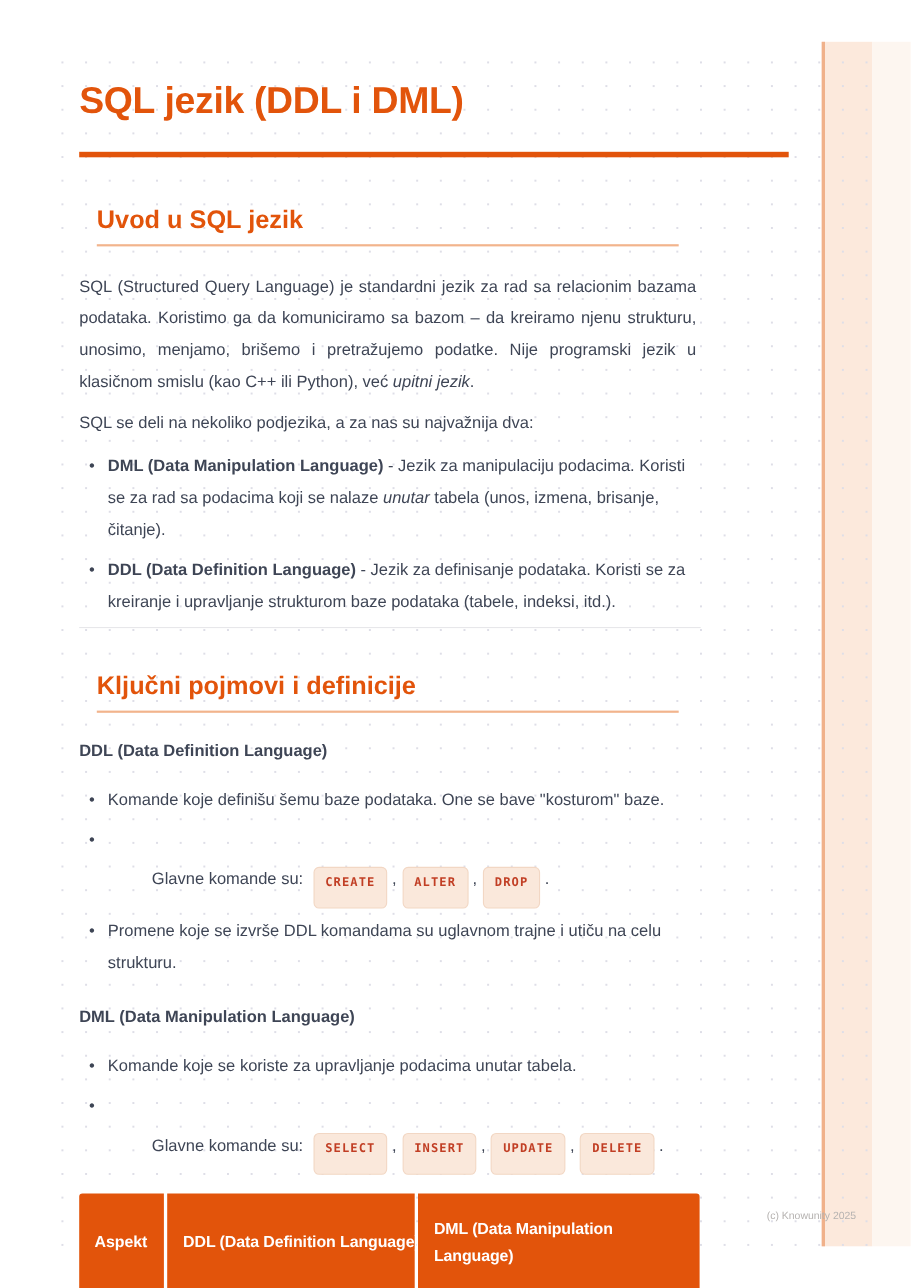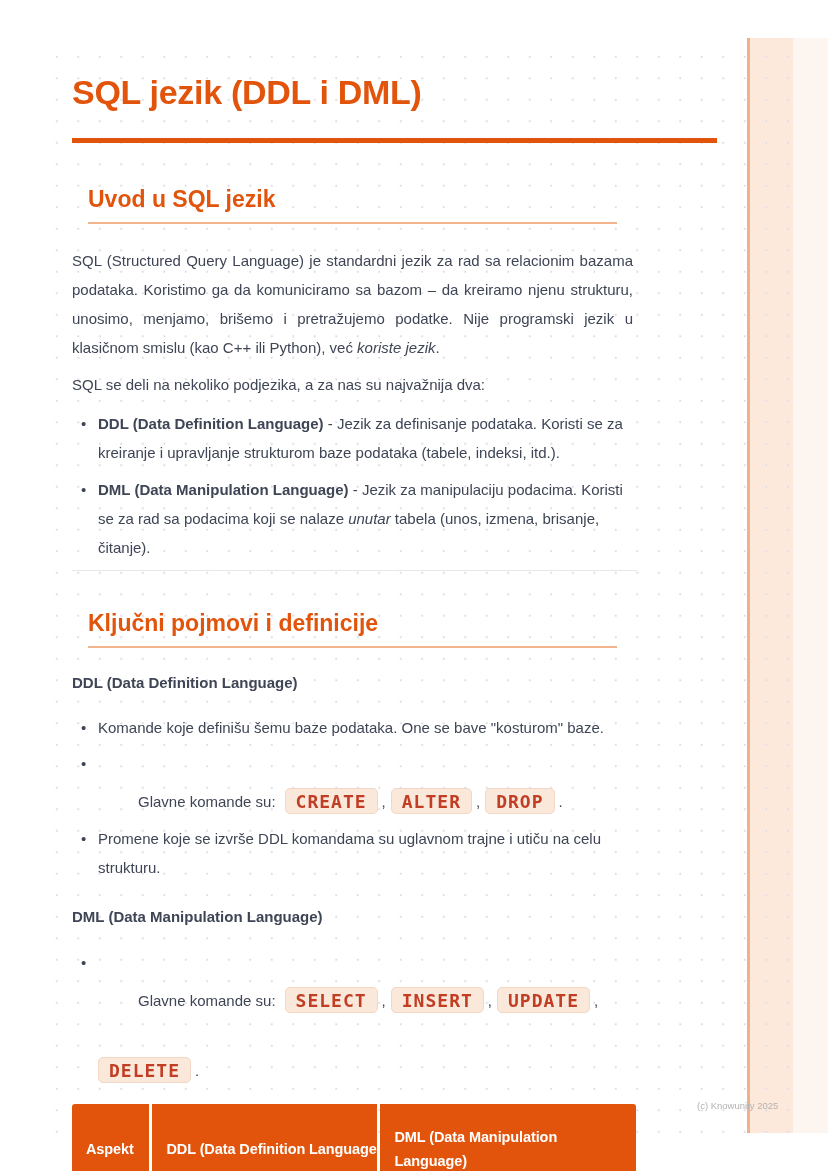--- a/index.html
+++ b/index.html
@@ -44,22 +44,22 @@
   li{position:relative;padding-left:26px;}
   li + li{margin-top:8px;}
   li::before{content:"\2022";position:absolute;left:9px;top:0;color:var(--body-text);}
   .divider{margin:8px 0 0;border:none;border-top:1px solid var(--divider);width:565px;}
   .subhead{margin-top:20px;font-weight:bold;}
   ul.cmd-list{margin-top:16px;}
   ul.cmd-list li + li{margin-top:6px;}
   .chip-line{line-height:32px;}
   .chip-label{margin-right:9px;margin-left:40px;}
   .chip{font-family:"DejaVu Sans Mono","Liberation Mono",monospace;font-weight:bold;
-    font-size:18px;letter-spacing:1px;color:var(--chip-text);background:var(--chip-bg);
-    border:1px solid var(--chip-border);border-radius:5px;padding:4px 10px 3px;
+    font-size:11px;letter-spacing:1px;color:var(--chip-text);background:var(--chip-bg);
+    border:1px solid var(--chip-border);border-radius:5px;padding:4px 10px 15px;
     display:inline-block;line-height:17px;vertical-align:-1px;margin-top:40px;}
   .sep{margin:0 5px 0 4px;}
   .closing{margin-top:6px;}
   .cmp-table{margin-top:17px;display:flex;gap:3px;width:564px;}
   .cmp-cell{background:var(--table-header-bg);color:#ffffff;font-weight:bold;
     font-size:14.5px;line-height:24px;display:flex;align-items:center;
     padding:12px 14px;box-sizing:border-box;min-height:90px;letter-spacing:-0.1px;}
   .cmp-c1{width:78px;border-radius:3px 0 0 3px;}
   .cmp-c2{width:225px;white-space:nowrap;}
   .cmp-c3{width:258px;border-radius:0 3px 3px 0;}
@@ -75,44 +75,45 @@
 <div class="edge-strip-outer"></div>
 <div class="dots"></div>
 
 <div class="content">
 
   <h1 class="doc-title">SQL jezik (DDL i DML)</h1>
   <div class="rule-thick"></div>
 
   <h2 class="section-heading">Uvod u SQL jezik</h2>
 
-  <p class="p-justify"><span>SQL (Structured Query Language) je standardni jezik za rad sa relacionim bazama podataka. Koristimo ga da komuniciramo sa bazom – da kreiramo njenu strukturu, unosimo, menjamo, brišemo i pretražujemo podatke. Nije programski jezik u klasičnom smislu (kao C++ ili Python), već </span><i>koriste jezik</i><span>.</span></p>
+  <p class="p-justify"><span>SQL (Structured Query Language) je standardni jezik za rad sa relacionim bazama podataka. Koristimo ga da komuniciramo sa bazom – da kreiramo njenu strukturu, unosimo, menjamo, brišemo i pretražujemo podatke. Nije programski jezik u klasičnom smislu (kao C++ ili Python), već </span><i>upitni jezik</i><span>.</span></p>
 
   <p class="p-lead">SQL se deli na nekoliko podjezika, a za nas su najvažnija dva:</p>
 
   <ul>
+    <li><b>DML (Data Manipulation Language)</b><span> - Jezik za manipulaciju podacima. Koristi se za rad sa podacima koji se nalaze </span><i>unutar</i><span> tabela (unos, izmena, brisanje, čitanje).</span></li>
     <li><b>DDL (Data Definition Language)</b><span> - Jezik za definisanje podataka. Koristi se za kreiranje i upravljanje strukturom baze podataka (tabele, indeksi, itd.).</span></li>
-    <li><b>DML (Data Manipulation Language)</b><span> - Jezik za manipulaciju podacima. Koristi se za rad sa podacima koji se nalaze </span><i>unutar</i><span> tabela (unos, izmena, brisanje, čitanje).</span></li>
   </ul>
 
   <hr class="divider">
 
   <h2 class="section-heading second">Ključni pojmovi i definicije</h2>
 
   <p class="subhead">DDL (Data Definition Language)</p>
   <ul class="cmd-list">
     <li>Komande koje definišu šemu baze podataka. One se bave "kosturom" baze.</li>
     <li class="chip-line">
       <span class="chip-label">Glavne komande su:</span><code class="chip">CREATE</code><span class="sep">,</span><code class="chip">ALTER</code><span class="sep">,</span><code class="chip">DROP</code><span class="sep">.</span>
     </li>
     <li>Promene koje se izvrše DDL komandama su uglavnom trajne i utiču na celu strukturu.</li>
   </ul>
 
   <p class="subhead">DML (Data Manipulation Language)</p>
   <ul class="cmd-list">
+    <li>Komande koje se koriste za upravljanje podacima unutar tabela.</li>
     <li class="chip-line">
       <span class="chip-label">Glavne komande su:</span><code class="chip">SELECT</code><span class="sep">,</span><code class="chip">INSERT</code><span class="sep">,</span><code class="chip">UPDATE</code><span class="sep">,</span><code class="chip">DELETE</code><span class="sep">.</span>
     </li>
   </ul>
 
 
   <div class="cmp-table">
     <div class="cmp-cell cmp-c1">Aspekt</div>
     <div class="cmp-cell cmp-c2">DDL (Data Definition Language)</div>
     <div class="cmp-cell cmp-c3">DML (Data Manipulation Language)</div>

